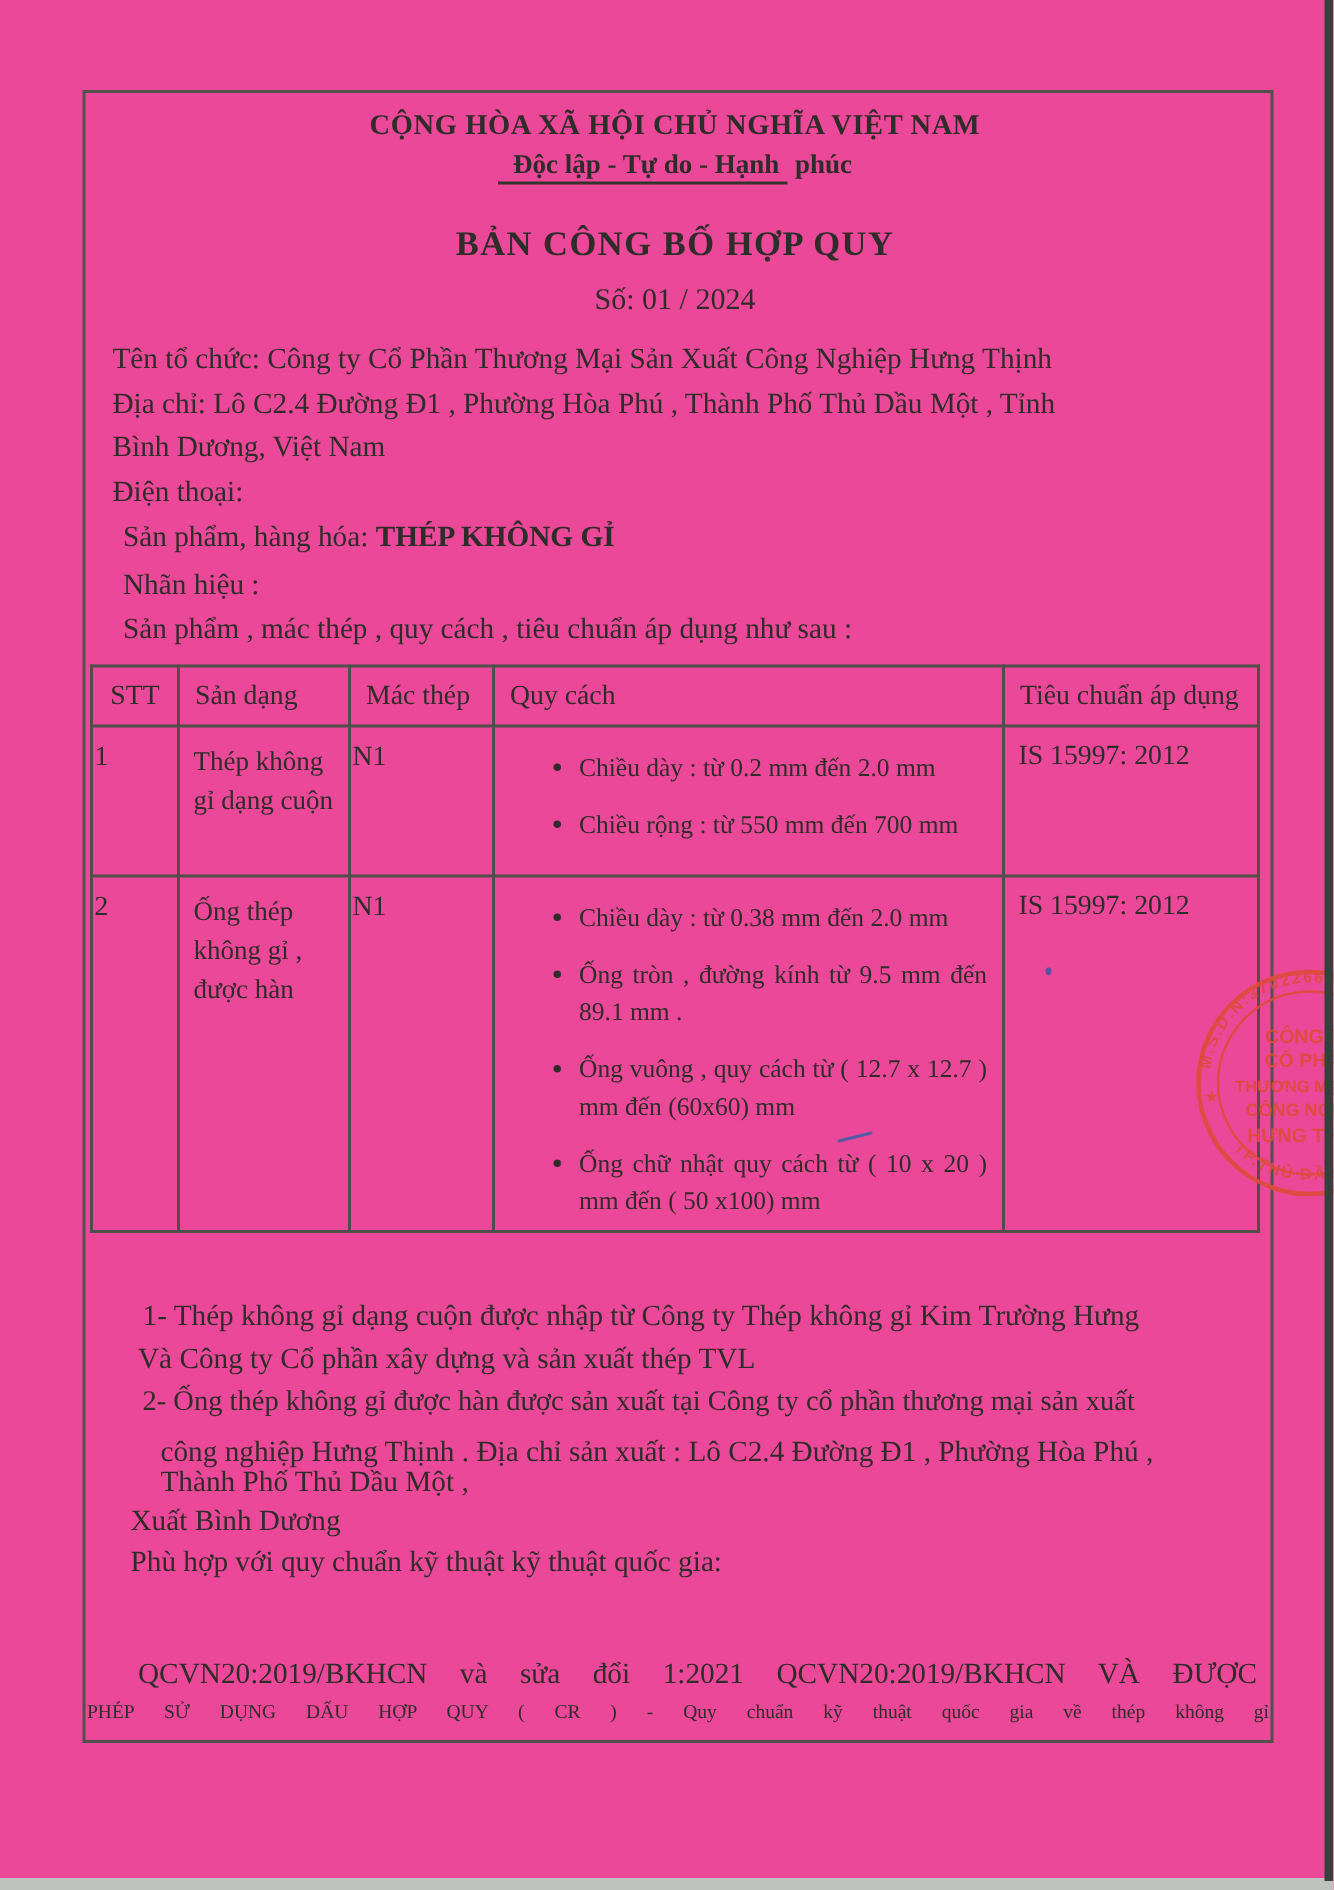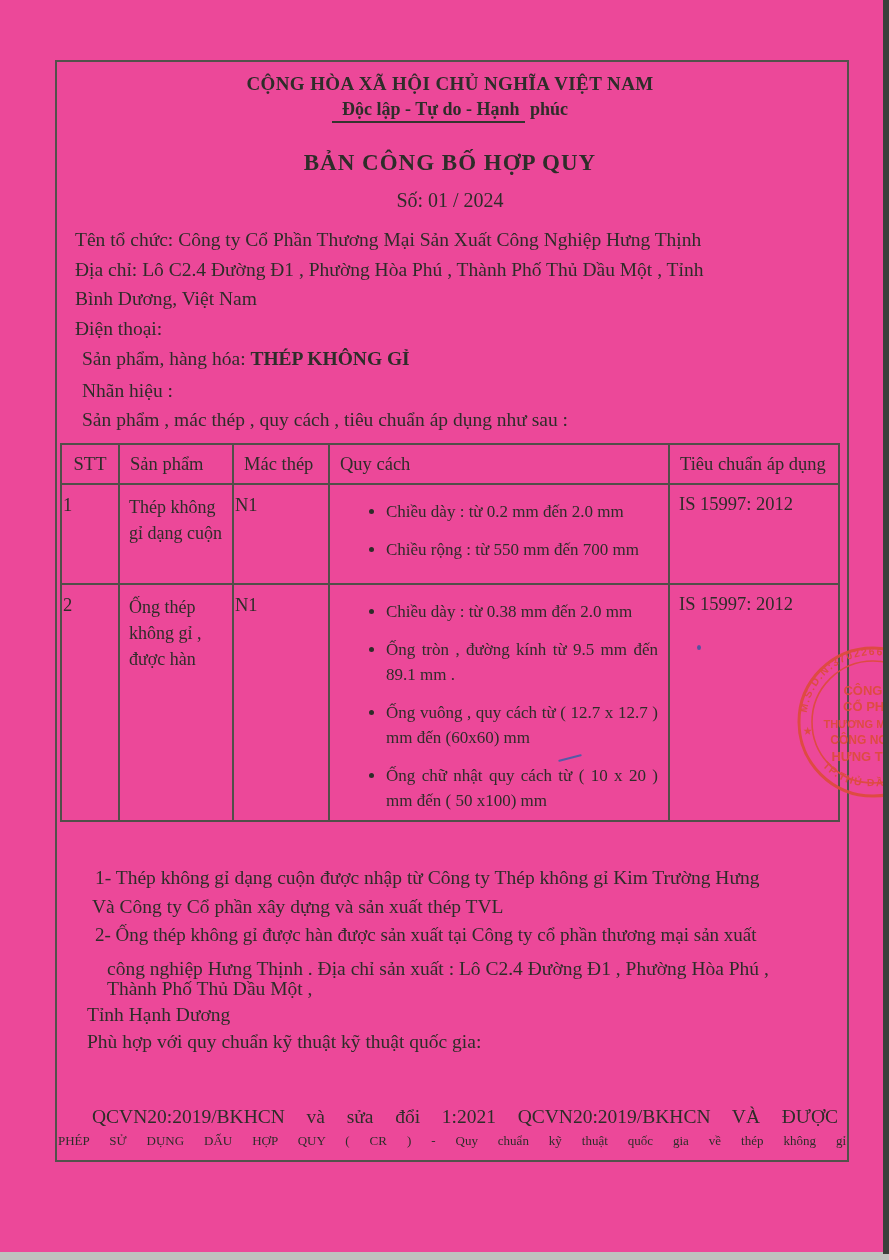--- a/index.html
+++ b/index.html
@@ -72,21 +72,21 @@
     <colgroup>
       <col style="width:58px">
         <col style="width:114px">
         <col style="width:96px">
         <col style="width:340px">
         <col style="width:170px">
     </colgroup>
     <thead>
       <tr>
         <th class="c">STT</th>
-        <th>Sản phẩm</th>
+        <th>Sản dạng</th>
         <th>Mác thép</th>
         <th>Quy cách</th>
         <th>Tiêu chuẩn áp dụng</th>
       </tr>
     </thead>
     <tbody>
       <tr class="r1">
         <td class="stt">1</td>
         <td class="prod">Thép không gỉ dạng cuộn</td>
         <td class="grade">N1</td>
@@ -113,21 +113,21 @@
         <td class="std">IS 15997: 2012</td>
       </tr>
     </tbody>
   </table>
 
   <div class="line" style="left:95px;top:867px;">1-  Thép không gỉ dạng cuộn được nhập từ Công ty Thép không gỉ Kim Trường Hưng</div>
   <div class="line" style="left:92px;top:896px;">Và Công ty Cổ phần xây dựng và sản xuất thép TVL</div>
   <div class="line" style="left:95px;top:924px;font-size:19px;">2-  Ống thép không gỉ được hàn được sản xuất tại Công ty cổ phần thương mại sản xuất</div>
   <div class="line" style="left:107px;top:958px;">công nghiệp Hưng Thịnh . Địa chỉ sản xuất : Lô C2.4 Đường Đ1 , Phường Hòa Phú ,</div>
   <div class="line" style="left:107px;top:978px;">Thành Phố Thủ Dầu Một ,</div>
-  <div class="line" style="left:87px;top:1004px;">Tỉnh Hạnh Dương</div>
+  <div class="line" style="left:87px;top:1004px;">Xuất Bình Dương</div>
   <div class="line" style="left:87px;top:1031px;">Phù hợp với quy chuẩn kỹ thuật kỹ thuật quốc gia:</div>
   <div class="just" style="left:92px;top:1058px;width:746px;">QCVN20:2019/BKHCN và sửa đổi 1:2021 QCVN20:2019/BKHCN VÀ ĐƯỢC</div>
   <div class="just" style="left:58px;top:1085px;width:788px;font-size:13px;">PHÉP SỬ DỤNG DẤU HỢP QUY ( CR ) -  Quy chuẩn kỹ thuật quốc gia về thép không gỉ</div>
 
   <svg class="stamp" viewBox="0 0 160 160">
     <circle cx="78" cy="78" r="74" fill="none" stroke="#dd4c3c" stroke-width="3"></circle>
     <circle cx="78" cy="78" r="61" fill="none" stroke="#dd4c3c" stroke-width="1.6"></circle>
     <defs>
       <path id="arcTop" d="M 11.4 71 A 67 67 0 0 1 69.8 11.5 A 67 67 0 0 1 141 55.1" fill="none"></path>
       <path id="arcBot" d="M 24.7 119.1 A 64 64 0 0 0 78 142 A 64 64 0 0 0 131.3 119.1" fill="none"></path>

